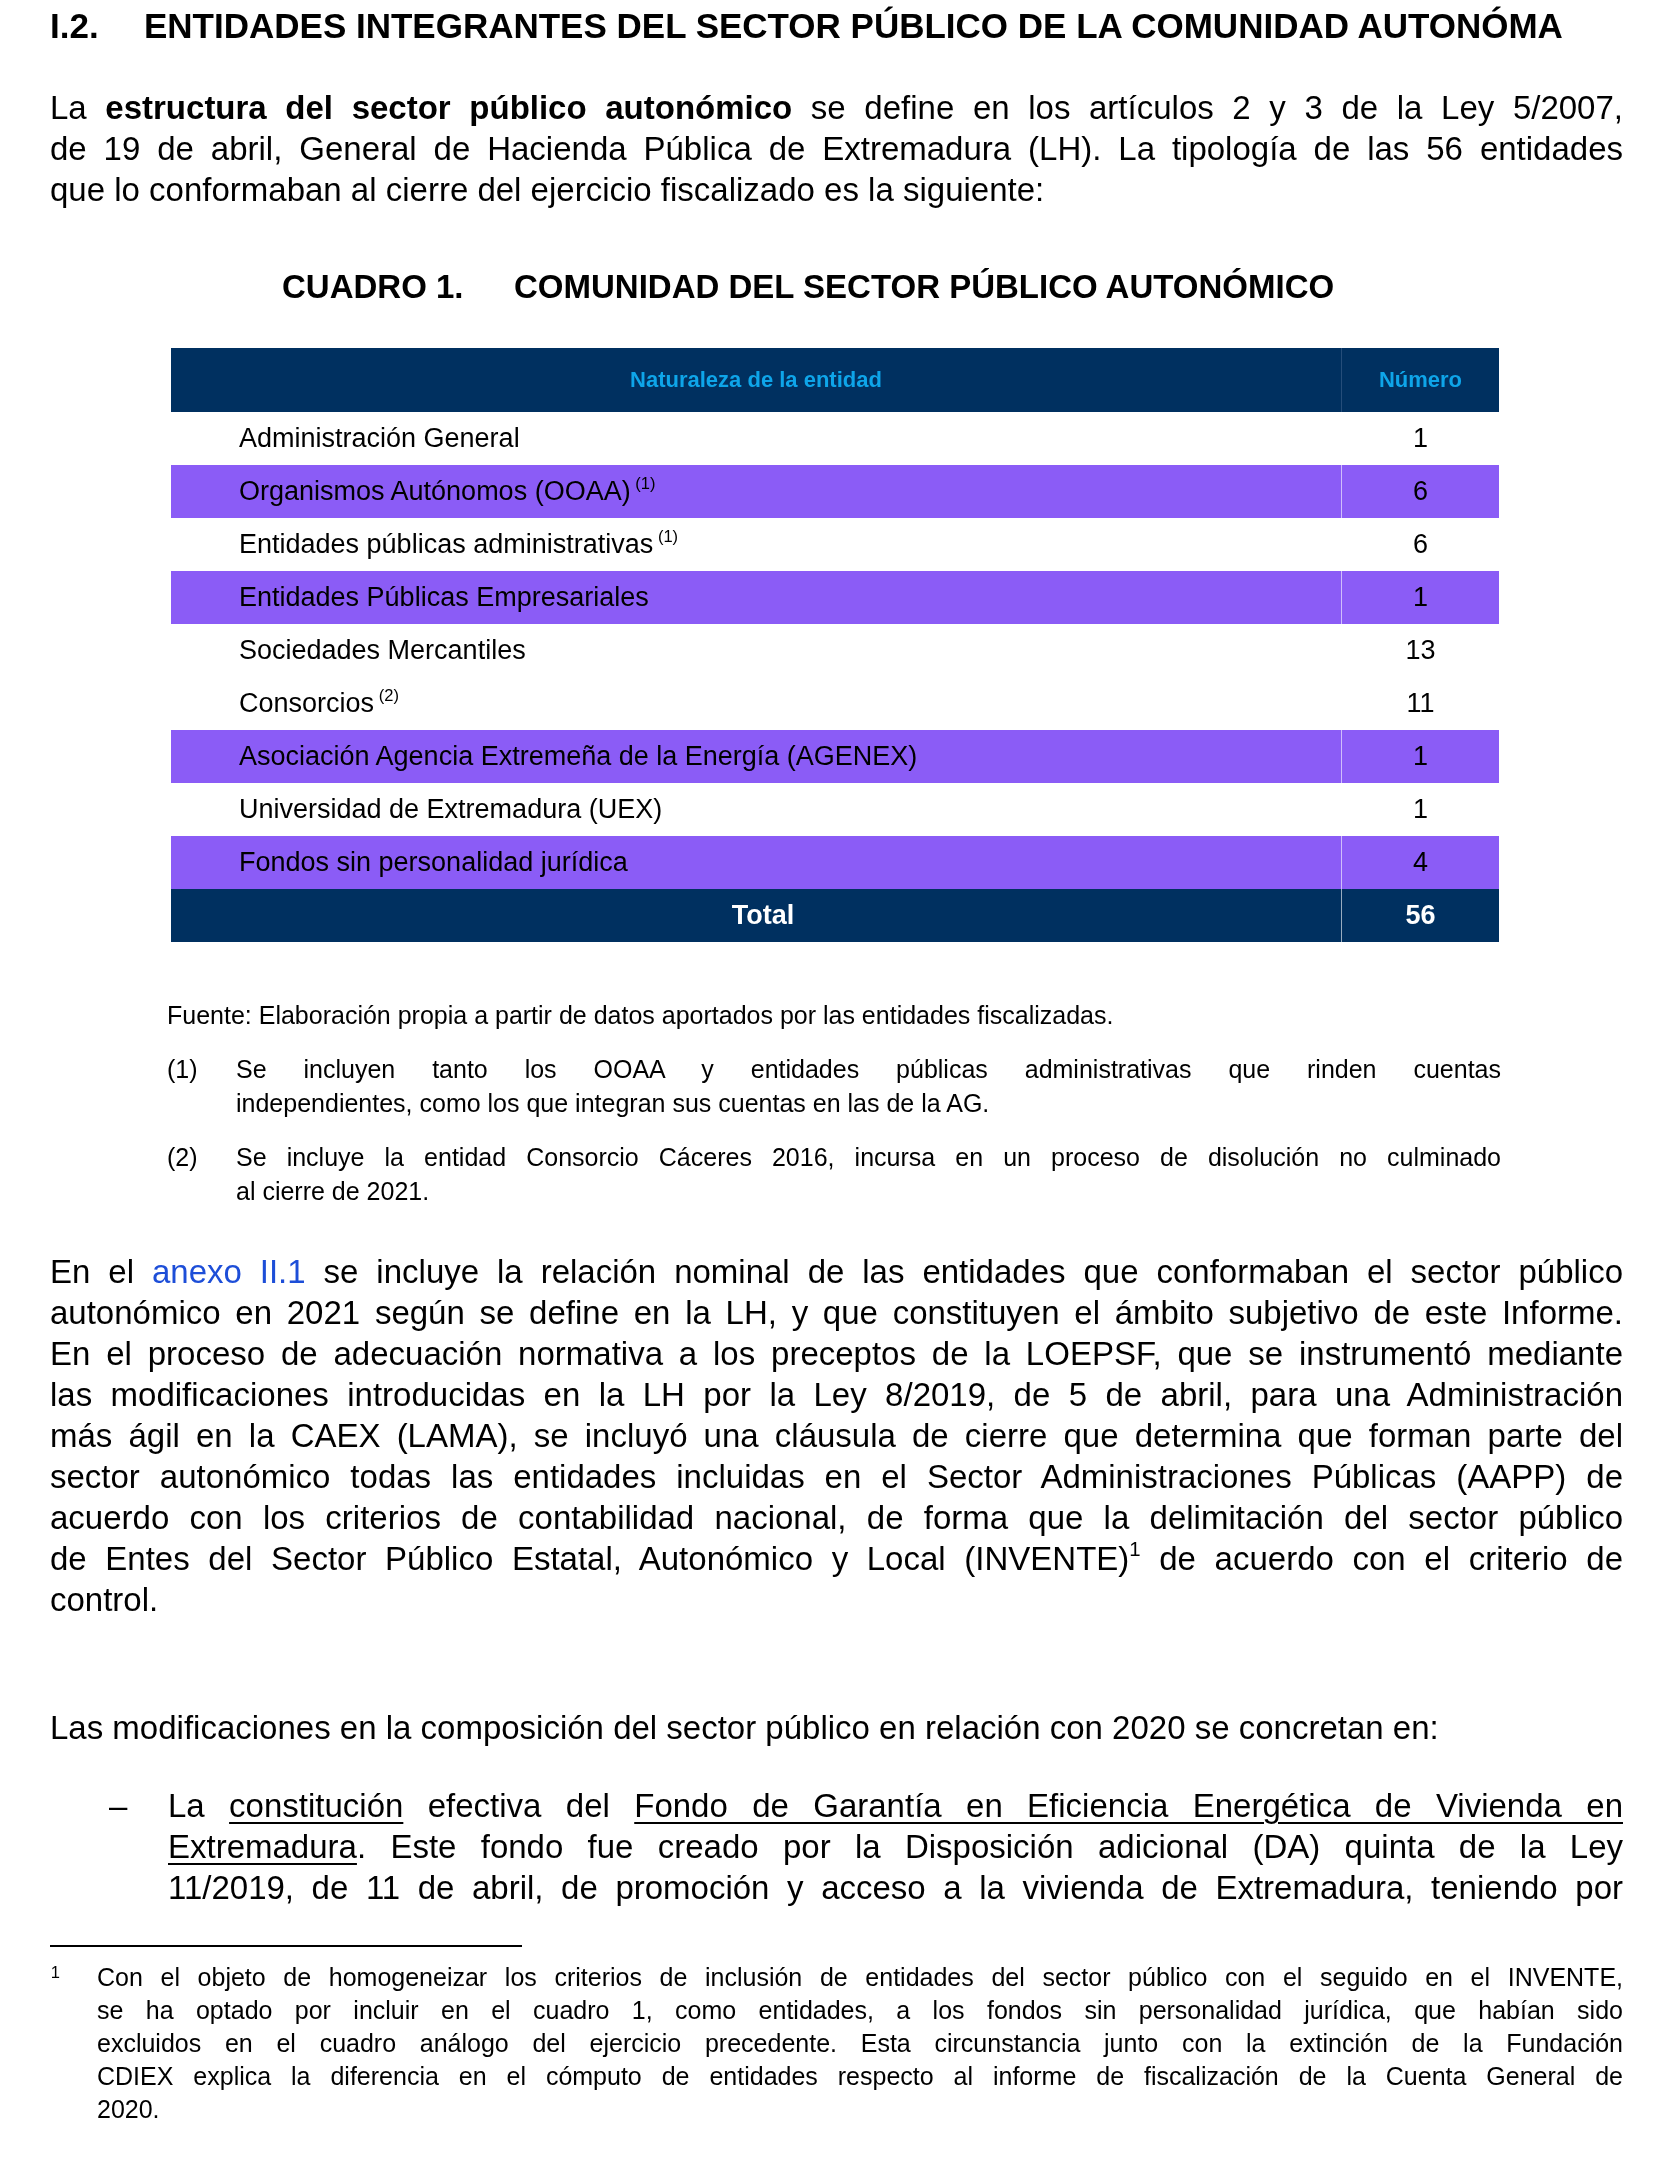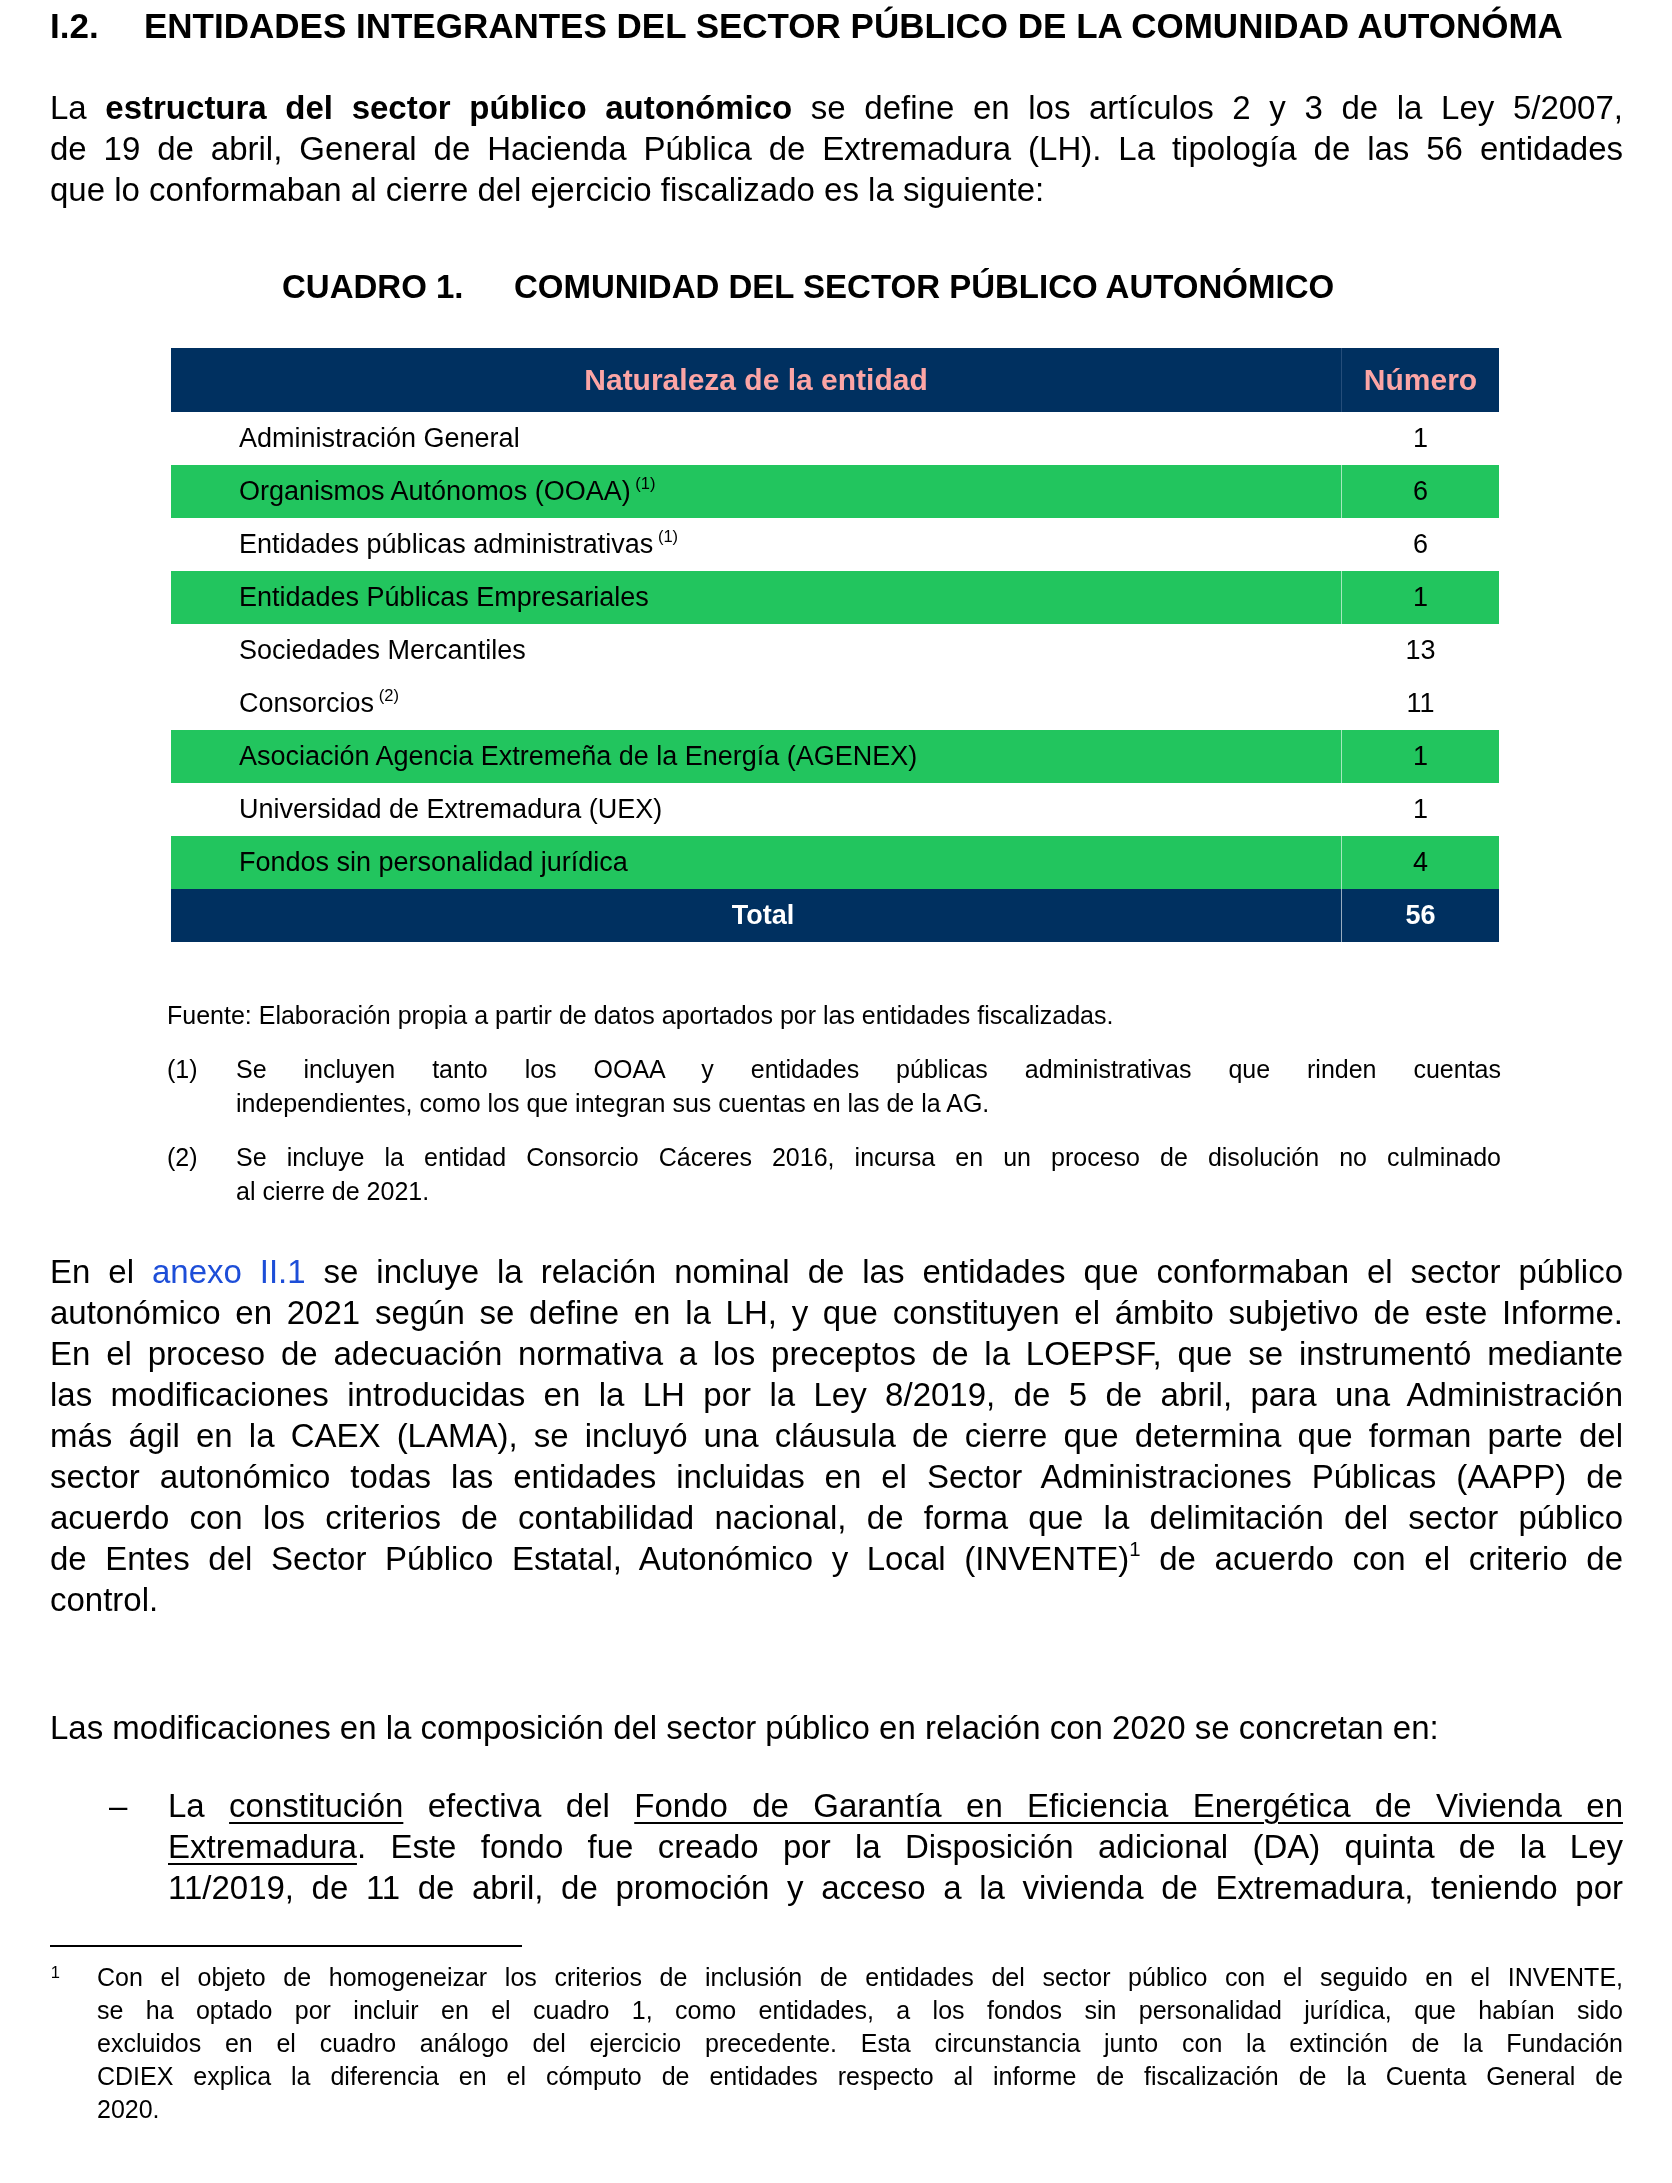--- a/index.html
+++ b/index.html
@@ -14,27 +14,27 @@
   .para b { font-weight: bold; }
   .line { display: block; text-align: justify; text-align-last: justify; white-space: nowrap; }
   .line.last { text-align-last: left; }
 
   .p1 { top: 87px; }
 
   .caption { left: 282px; top: 267px; font-size: 33px; font-weight: bold; line-height: 39px; white-space: nowrap; }
   .caption .num { display: inline-block; width: 232px; }
 
   table.cuadro { position: absolute; left: 171px; top: 348px; width: 1328px; border-collapse: collapse; }
-  table.cuadro th { background: #003060; color: #fca5a5; font-weight: bold; font-size: 30px; height: 64px; padding: 0; }
+  table.cuadro th { background: #003060; color: #0ea5e9; font-weight: bold; font-size: 22px; height: 64px; padding: 0; }
   table.cuadro th.c1 { width: 1170px; text-align: center; border-right: 0.8px solid #254d7a; }
   table.cuadro th.c2 { text-align: center; }
   table.cuadro td { height: 53px; padding: 0; font-size: 27px; }
   table.cuadro td.c1 { padding-left: 68px; }
   table.cuadro td.c2 { text-align: center; border-left: 0.8px solid rgba(255,255,255,0.6); }
-  table.cuadro tr.alt td { background: #22c55e; margin-top: 12px; }
+  table.cuadro tr.alt td { background: #8b5cf6; margin-top: 12px; }
   table.cuadro tr.total td { background: #003060; color: #fff; font-weight: bold; height: 53px; }
   table.cuadro tr.total td.c1 { padding-left: 14px; text-align: center; }
   sup.ref { font-size: 16.5px; vertical-align: 11px; line-height: 0; margin-left: 4.7px; }
 
   .fuente { left: 167px; top: 1000px; font-size: 25px; line-height: 31px; white-space: nowrap; }
   .note { left: 167px; width: 1334px; font-size: 25px; line-height: 34px; }
   .note .mk { position: absolute; left: 0; top: 0; }
   .note .tx { margin-left: 69px; }
   .note1 { top: 1052px; }
   .note2 { top: 1140px; }

